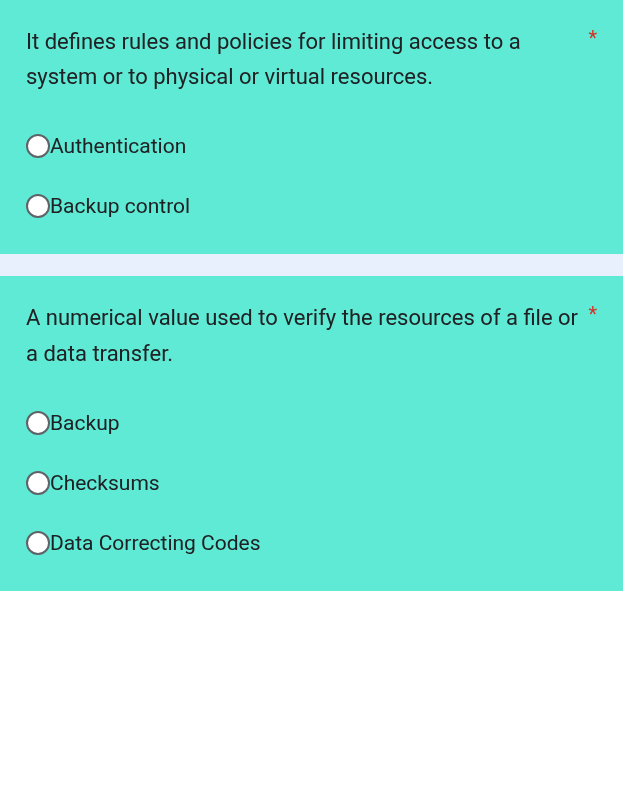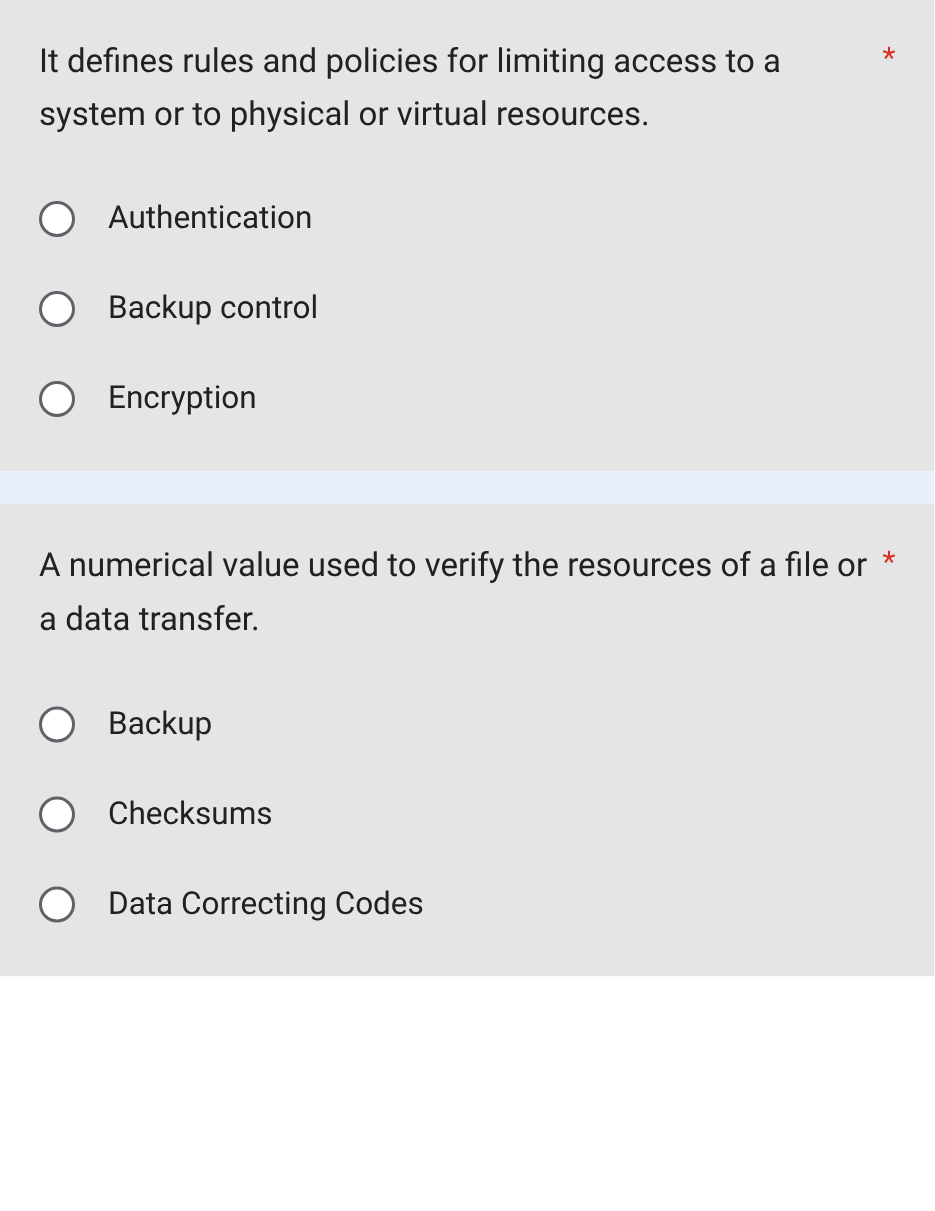--- a/index.html
+++ b/index.html
@@ -4,21 +4,21 @@
   <style>
     * { box-sizing: border-box; margin: 0; padding: 0; }
     body {
       font-family: Roboto, Arial, sans-serif;
       background: #fff;
       color: #202124;
       width: 623px;
     }
     .question-block {
       padding: 24px 26px 36px 26px;
-      background: #e5e5e5;
+      background: #5eead4;
     }
     .question-header {
       display: flex;
       align-items: flex-start;
       gap: 10px;
       margin-bottom: 40px;
     }
     .question-text {
       font-size: 22px;
       line-height: 1.6;
@@ -32,21 +32,20 @@
       padding-top: 2px;
     }
     .options {
       display: flex;
       flex-direction: column;
       gap: 36px;
     }
     .option {
       display: flex;
       align-items: center;
-      gap: 22px;
       cursor: pointer;
     }
     .radio {
       width: 24px;
       height: 24px;
       border: 2px solid #5f6368;
       border-radius: 50%;
       flex-shrink: 0;
       background: #fff;
     }
@@ -70,24 +69,20 @@
   </div>
   <div class="options">
     <div class="option">
       <div class="radio"></div>
       <div class="option-label">Authentication</div>
     </div>
     <div class="option">
       <div class="radio"></div>
       <div class="option-label">Backup control</div>
     </div>
-    <div class="option">
-      <div class="radio"></div>
-      <div class="option-label">Encryption</div>
-    </div>
   </div>
 </div>
 
 <div class="divider"></div>
 
 <div class="question-block">
   <div class="question-header">
     <div class="question-text">A numerical value used to verify the resources of a file or a data transfer.</div>
     <div class="required-asterisk">*</div>
   </div>

